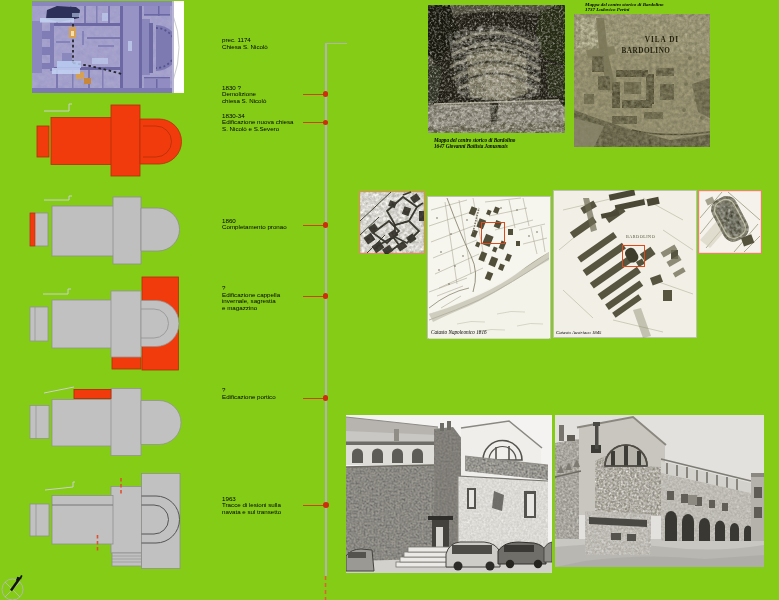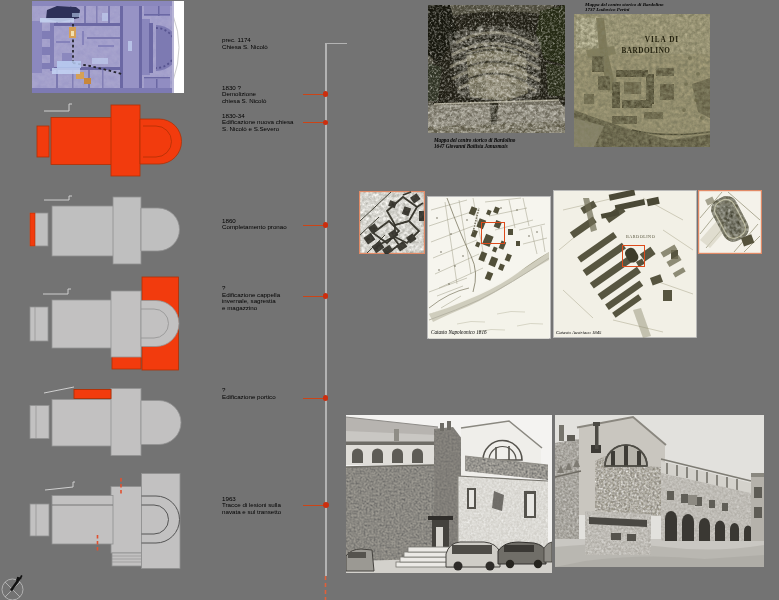--- a/index.html
+++ b/index.html
@@ -1,15 +1,15 @@
 <!DOCTYPE html>
 <html><head><meta charset="utf-8">
 <style>
 html,body{margin:0;padding:0;background:#fff;} *{-webkit-font-smoothing:antialiased;}
-#board{position:relative;width:779px;height:600px;overflow:hidden;background:#737373;font-family:"Liberation Sans",sans-serif;}
+#board{position:relative;width:779px;height:600px;overflow:hidden;background:#84cc16;font-family:"Liberation Sans",sans-serif;}
 .abs{position:absolute;}
 .t{font-size:6.2px;line-height:6.6px;color:#000;letter-spacing:0;}
 .cap{font-family:"Liberation Serif",serif;font-style:italic;color:#000;}
 </style></head>
 <body>
 <div id="board">
 
 <svg class="abs" style="left:32px;top:1px;" width="152" height="92" viewBox="0 0 152 92">
   <defs>
     <filter id="nzBP" x="-5%" y="-5%" width="110%" height="110%">

